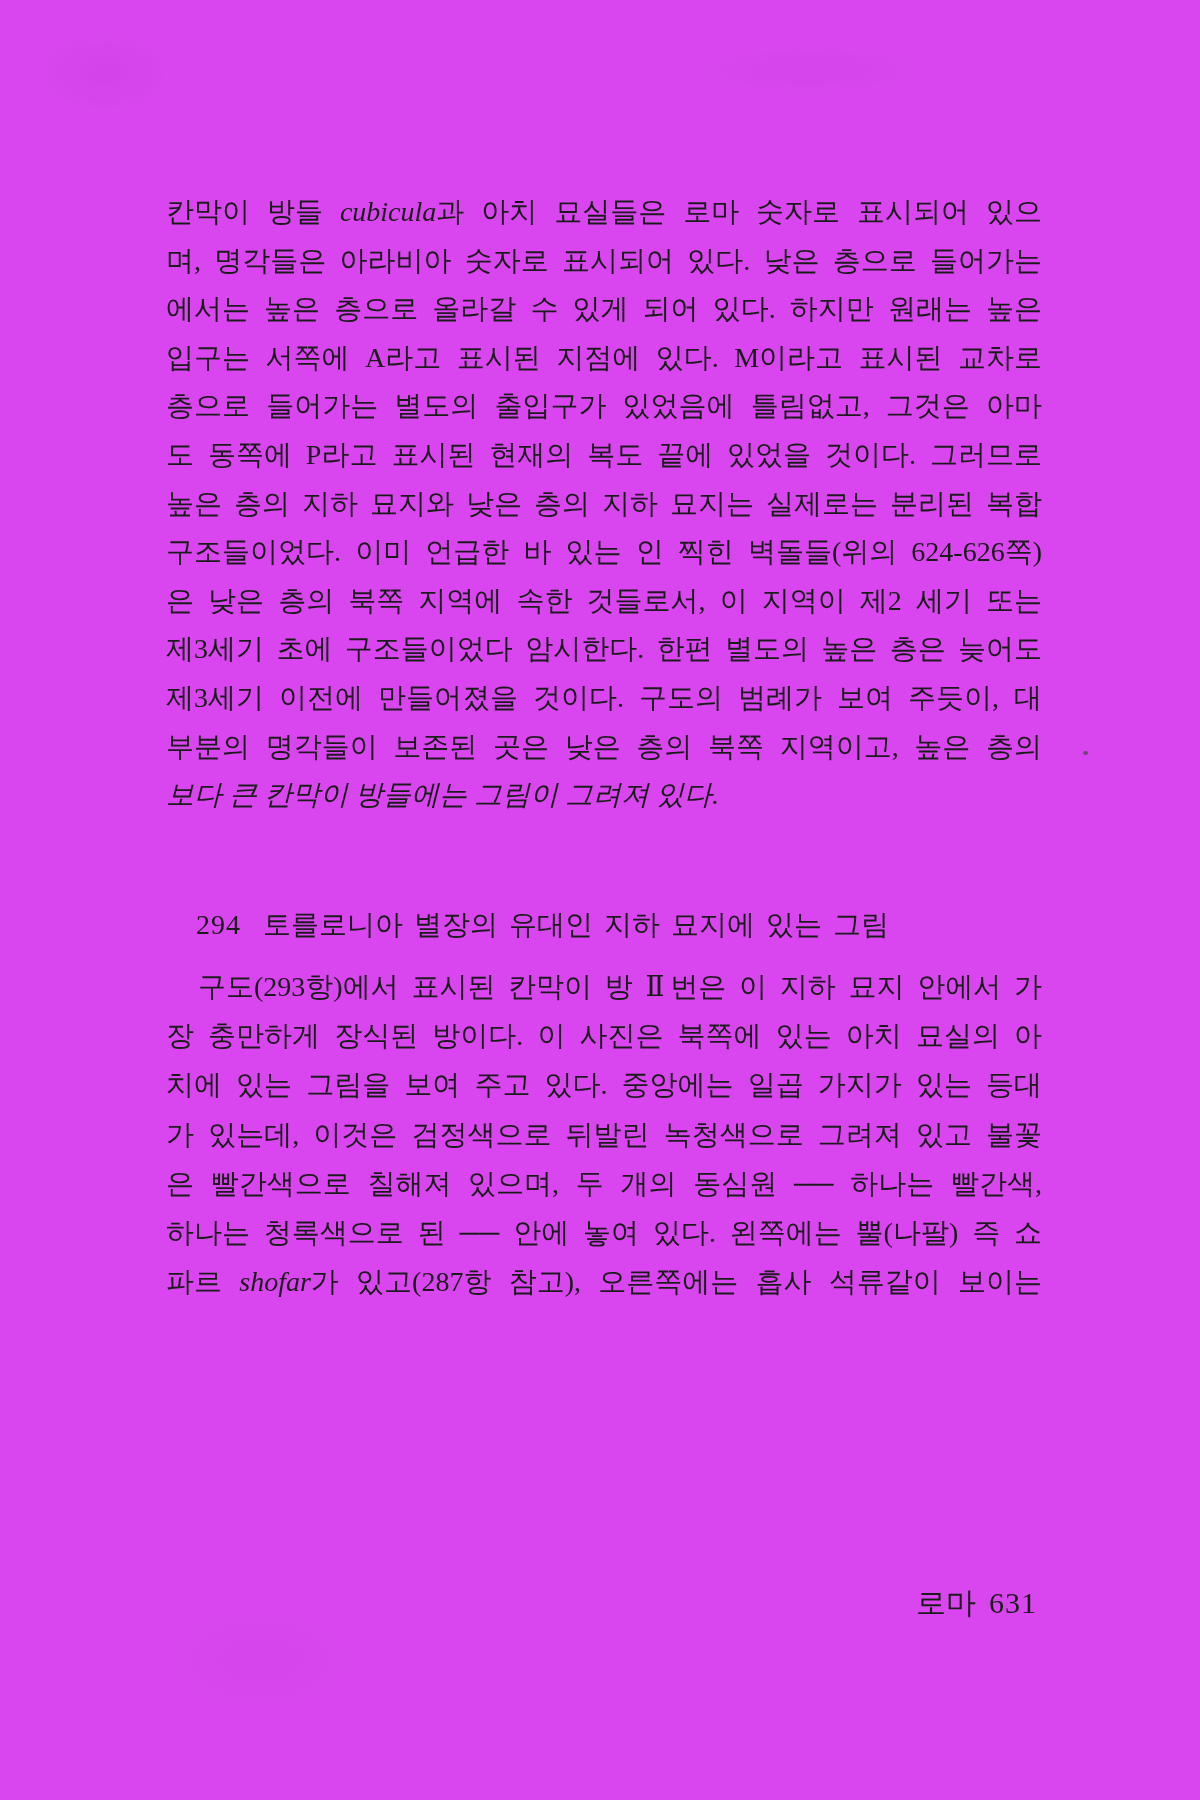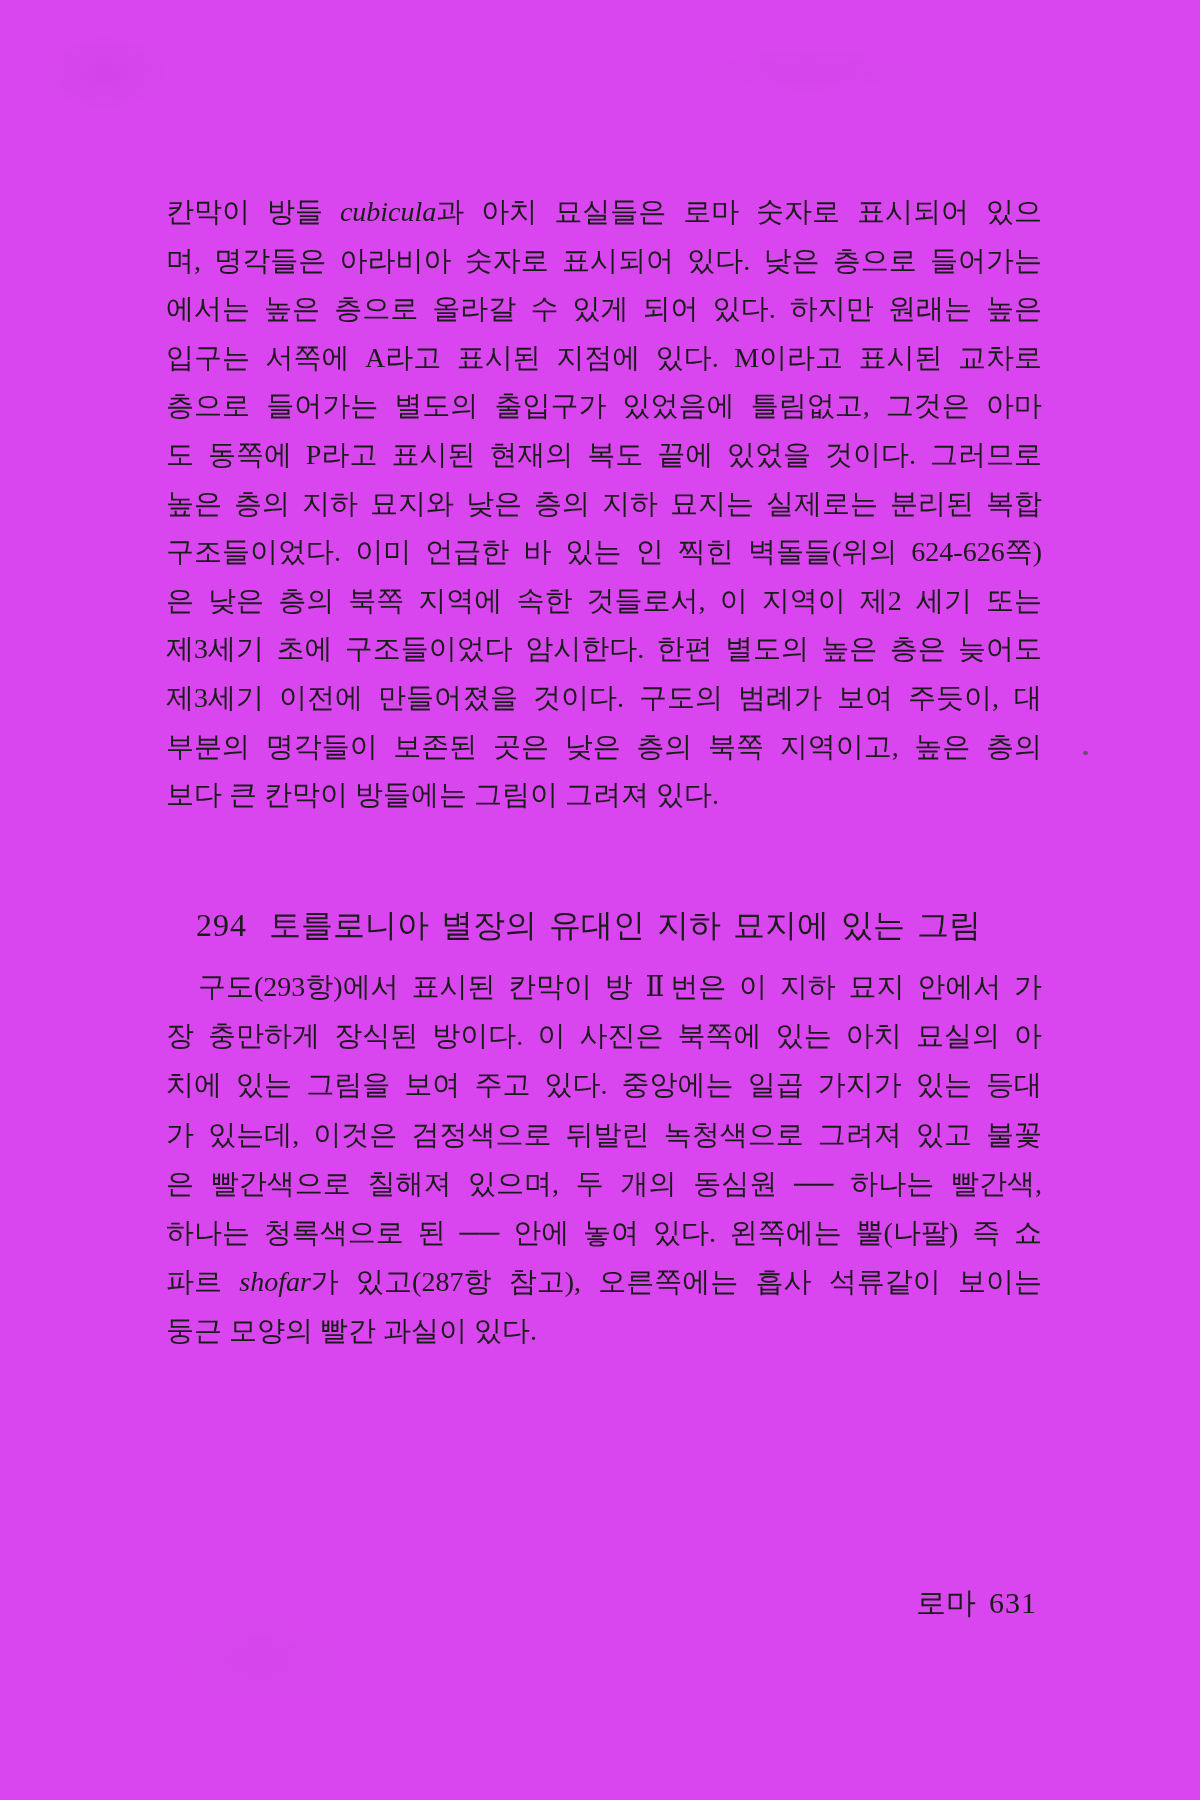--- a/index.html
+++ b/index.html
@@ -29,28 +29,28 @@
   }
   .para-top{top:188px;}
   .para-top .line{height:48.6px;line-height:48.6px;}
   .para-section{top:962px;}
   .para-section .line{height:49.2px;line-height:49.2px;}
   .line{
     white-space:nowrap;
     text-align:justify;
     text-align-last:justify;
   }
-  .line-end{text-align-last:left;}
+  .line-end{text-align-last:left;font-style:italic;}
   .para-section .line:first-child{text-indent:32px;}
   .it{font-style:italic;}
 
   .heading{
     position:absolute;left:166px;top:901px;width:876px;
     padding-left:30px;box-sizing:border-box;
-    font-size:32px;line-height:48px;white-space:nowrap;
+    font-size:28px;line-height:48px;white-space:nowrap;
   }
   .heading-num{margin-right:22px;letter-spacing:1px;}
   .heading-title{word-spacing:4px;}
 
   .footer{
     position:absolute;left:916px;top:1583px;
     font-size:30px;line-height:40px;white-space:nowrap;
   }
   .footer-label{margin-right:13px;}
   .footer-num{letter-spacing:1px;}
@@ -85,21 +85,20 @@
   </div>
 
   <div class="para para-section">
       <div class="line"><span>구도(293항)에서 표시된 칸막이 방 Ⅱ번은 이 지하 묘지 안에서 가</span></div>
       <div class="line"><span>장 충만하게 장식된 방이다. 이 사진은 북쪽에 있는 아치 묘실의 아</span></div>
       <div class="line"><span>치에 있는 그림을 보여 주고 있다. 중앙에는 일곱 가지가 있는 등대</span></div>
       <div class="line"><span>가 있는데, 이것은 검정색으로 뒤발린 녹청색으로 그려져 있고 불꽃</span></div>
       <div class="line"><span>은 빨간색으로 칠해져 있으며, 두 개의 동심원 ── 하나는 빨간색,</span></div>
       <div class="line"><span>하나는 청록색으로 된 ── 안에 놓여 있다. 왼쪽에는 뿔(나팔) 즉 쇼</span></div>
       <div class="line"><span>파르 </span><span class="it">shofar</span><span>가 있고(287항 참고), 오른쪽에는 흡사 석류같이 보이는</span></div>
-      <div class="line line-end"><span>둥근 모양의 빨간 과실이 있다.</span></div>
     </div>
 
   <div class="speck speck-1"></div>
   <div class="speck speck-2"></div>
 
   <div class="footer">
     <span class="footer-label">로마</span><span class="footer-num">631</span>
   </div>
 
 </div>

